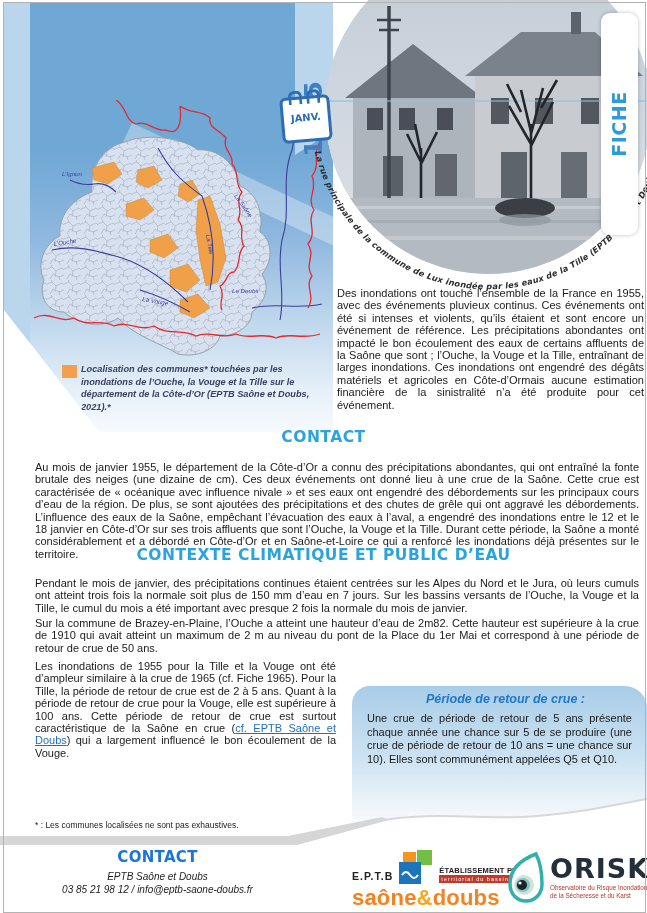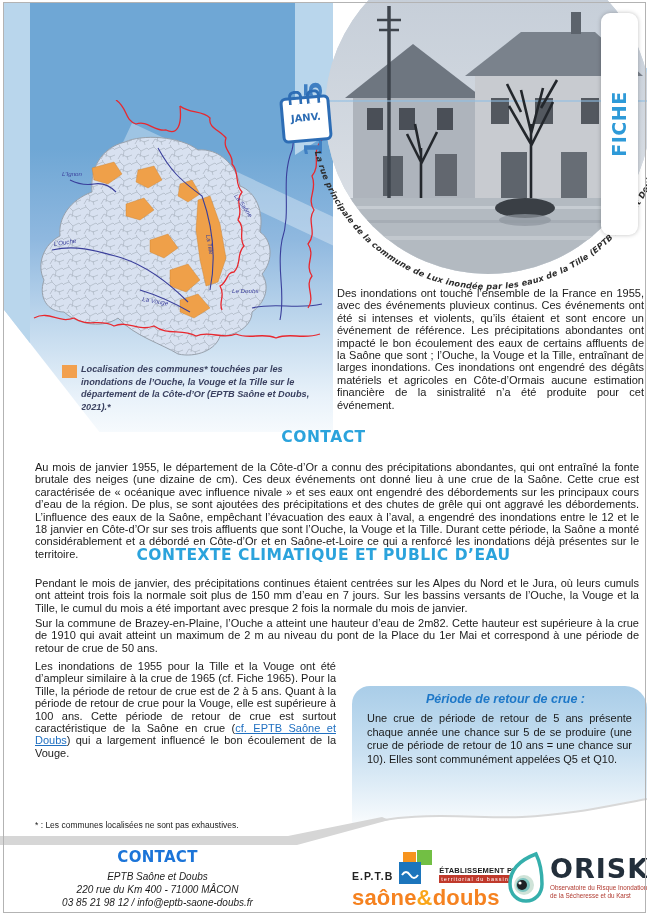--- a/index.html
+++ b/index.html
@@ -254,21 +254,20 @@
 
   <div class="footnote">* : Les communes localisées ne sont pas exhaustives.</div>
 
   <svg class="ribbon" viewBox="0 0 400 40">
     <polygon points="0,24 288,24 382,5 389,8 297,33 0,33" fill="#D6D6D6"></polygon>
   </svg>
 
   <div class="contact">
     <div class="contact-head">CONTACT</div>
     <div class="contact-line">EPTB Saône et Doubs</div>
-    <div class="contact-line">220 rue du Km 400 - 71000 MÂCON</div>
     <div class="contact-line">03 85 21 98 12 / info@eptb-saone-doubs.fr</div>
   </div>
 
   <div class="eptb">
     <div class="eptb-top">
       <span class="eptb-acro">E.P.T.B</span>
       <span class="sq">
         <span class="orange"></span>
           <span class="green"></span>
           <span class="blue"></span>

